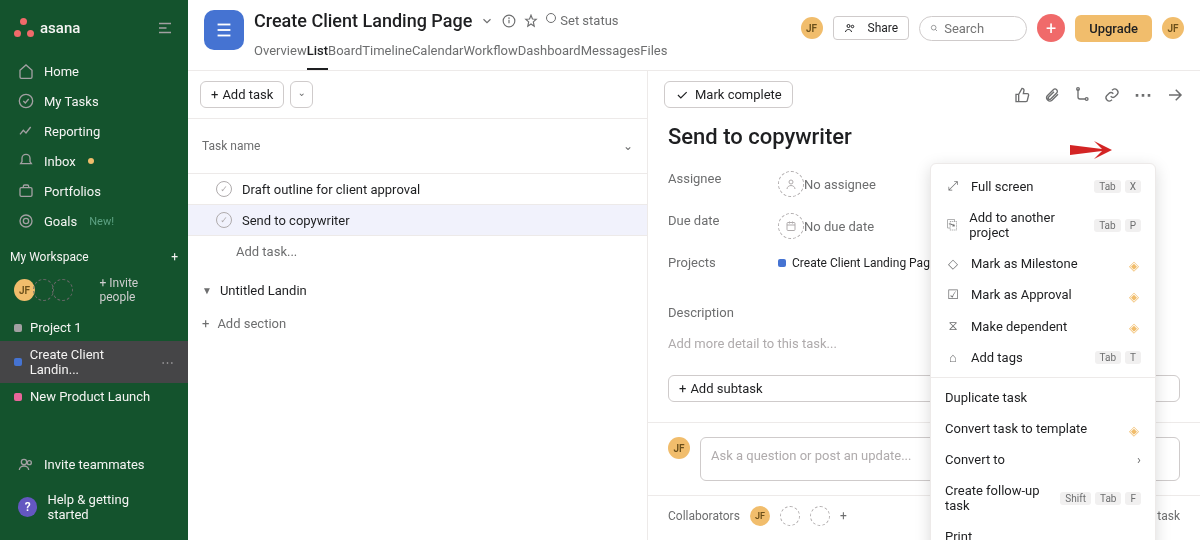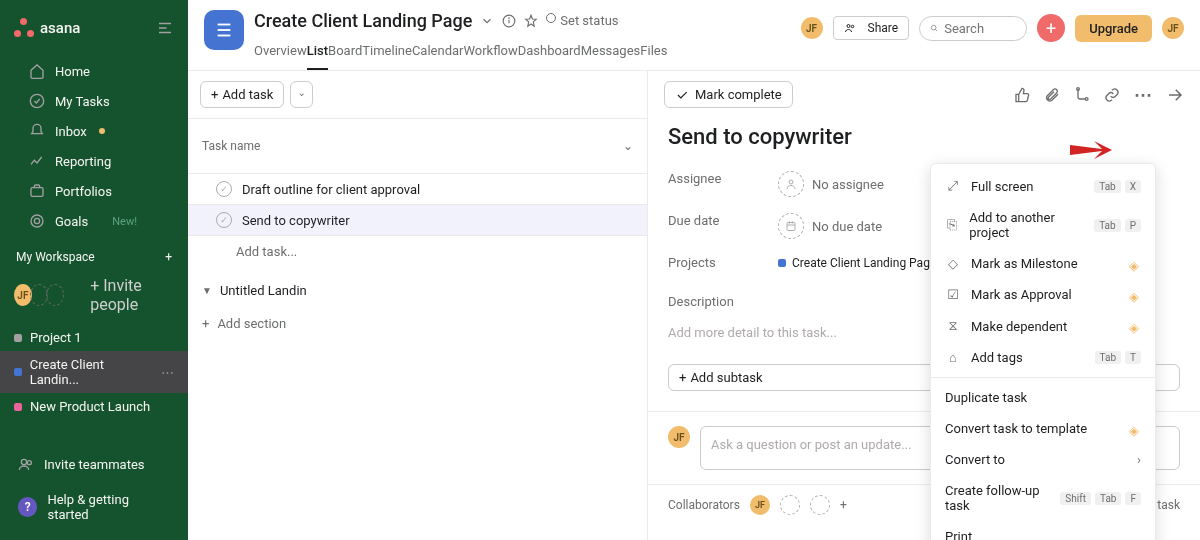--- a/index.html
+++ b/index.html
@@ -7,30 +7,30 @@
 .app{display:flex;height:540px}
 .sidebar{width:188px;background:#14532d;color:#f5f4f3;display:flex;flex-direction:column;padding-top:8px}
 .sb-top{display:flex;align-items:center;justify-content:space-between;padding:10px 14px 14px}
 .logo{display:flex;align-items:center;gap:6px;font-weight:500;font-size:15px;color:#f5f4f3}
 .logo-dots{position:relative;width:20px;height:20px}
 .logo-dots span{position:absolute;width:7px;height:7px;border-radius:50%;background:#f06a6a}
 .logo-dots span:nth-child(1){top:0;left:6px}
 .logo-dots span:nth-child(2){bottom:1px;left:0}
 .logo-dots span:nth-child(3){bottom:1px;right:0}
 .collapse{color:#a2a0a2;cursor:pointer}
-.sb-section{padding:4px 15px}
+.sb-section{padding:4px 4px}
 .sb-item{display:flex;align-items:center;gap:10px;padding:7px 14px;color:#f5f4f3;cursor:pointer;font-size:13px}
 .sb-icon{width:16px;height:16px;display:flex;align-items:center;justify-content:center;color:#a2a0a2}
-.new-badge{color:#5da283;font-size:11px;margin-left:14px}
+.new-badge{color:#5da283;font-size:11px;margin-left:2px}
 .inbox-dot{width:6px;height:6px;border-radius:50%;background:#f1bd6c;margin-left:2px}
-.sb-ws{display:flex;align-items:flex-start;justify-content:space-between;padding:10px 16px 6px;font-size:12px;color:#f5f4f3}
+.sb-ws{display:flex;align-items:flex-start;justify-content:space-between;padding:10px 10px 6px;font-size:12px;color:#f5f4f3}
 .sb-people{display:flex;align-items:center;gap:6px;padding:6px 14px 10px}
 .avatar{width:22px;height:22px;border-radius:50%;background:#f1bd6c;color:#6b4f1a;display:flex;align-items:center;justify-content:center;font-size:10px;font-weight:600}
 .avatar-empty{width:22px;height:22px;border-radius:50%;border:1px dashed #6a696a;margin-left:-8px}
-.invite-link{font-size:16px;color:#cfcecf;cursor:pointer;margin-left:20px}
+.invite-link{font-size:12px;color:#cfcecf;cursor:pointer;margin-left:20px}
 .sb-proj{display:flex;align-items:center;gap:8px;padding:6px 14px;font-size:13px;color:#f5f4f3;cursor:pointer}
 .sb-proj.active{background:#454547}
 .proj-dot{width:8px;height:8px;border-radius:2px}
 .proj-more{margin-left:auto;color:#a2a0a2}
 .sb-bottom{margin-top:auto;padding:8px 4px}
 .sb-bottom .sb-item{padding:10px 14px}
 .help-icon{width:20px;height:20px;border-radius:50%;background:#6457c1;color:#fff;display:flex;align-items:center;justify-content:center;font-size:12px;font-weight:600}
 .main{flex:1;display:flex;flex-direction:column;position:relative}
 .header{display:flex;align-items:flex-start;padding:10px 16px 0;border-bottom:1px solid #edeae9}
 .proj-icon{width:40px;height:40px;border-radius:10px;background:#4573d2;display:flex;align-items:center;justify-content:center;margin-right:10px}
@@ -64,21 +64,21 @@
 .section-row .tri{color:#6d6e6f;font-size:10px}
 .addsection-row{display:flex;align-items:center;gap:8px;padding:10px 14px;color:#6d6e6f;cursor:pointer}
 .detail-pane{flex:1;display:flex;flex-direction:column;overflow:hidden;position:relative}
 .detail-top{display:flex;align-items:center;padding:10px 16px;gap:8px}
 .mark-complete{display:flex;align-items:center;gap:6px;border:1px solid #cfcbcb;border-radius:6px;padding:5px 10px;font-size:13px;cursor:pointer;background:#fff}
 .detail-top-right{margin-left:auto;display:flex;align-items:center;gap:14px;color:#6d6e6f}
 .icn{cursor:pointer;display:flex;align-items:center}
 .detail-title{font-size:22px;font-weight:500;padding:6px 20px 14px}
 .field{display:flex;padding:8px 20px;font-size:13px}
 .field-label{width:110px;color:#6d6e6f}
-.field-val{display:flex;align-items:center;gap:8px;color:#6d6e6f}
+.field-val{display:flex;align-items:center;color:#6d6e6f}
 .dashed-circle{width:26px;height:26px;border:1.5px dashed #afabac;border-radius:50%;display:flex;align-items:center;justify-content:center;color:#afabac}
 .proj-chip{display:flex;align-items:center;gap:6px;color:#1e1f21;font-size:12px}
 .proj-chip-dot{width:8px;height:8px;border-radius:2px;background:#4573d2}
 .add-proj{font-size:12px;color:#6d6e6f;margin-top:4px;display:block;padding-left:130px}
 .desc-area{padding:8px 20px 24px;color:#afabac}
 .add-subtask{margin:0 20px 20px;display:inline-flex;align-items:center;gap:4px;border:1px solid #cfcbcb;border-radius:6px;padding:5px 10px;font-size:13px;cursor:pointer;background:#fff}
 .comment-box{border-top:1px solid #edeae9;padding:14px 20px;display:flex;gap:10px;align-items:flex-start}
 .comment-input{flex:1;border:1px solid #cfcbcb;border-radius:6px;padding:10px;color:#afabac;min-height:44px;position:relative}
 .collab-bar{border-top:1px solid #edeae9;padding:10px 20px;display:flex;align-items:center;gap:10px;font-size:12px;color:#6d6e6f}
 .collab-bar .right{margin-left:auto;display:flex;align-items:center;gap:4px;cursor:pointer}
@@ -129,33 +129,33 @@
             <svg width="16" height="16" viewBox="0 0 24 24" fill="none" stroke="currentColor" stroke-width="2">
               <circle cx="12" cy="12" r="10"></circle>
               <path d="M8 12l3 3 5-6"></path>
             </svg>
           </span>
           <span>My Tasks</span>
         </div>
       <div class="sb-item">
           <span class="sb-icon">
             <svg width="16" height="16" viewBox="0 0 24 24" fill="none" stroke="currentColor" stroke-width="2">
+              <path d="M3 17l5-6 4 4 7-9"></path>
+            </svg>
+          </span>
+          <span>Reporting</span>
+        </div>
+      <div class="sb-item">
+          <span class="sb-icon">
+            <svg width="16" height="16" viewBox="0 0 24 24" fill="none" stroke="currentColor" stroke-width="2">
               <path d="M6 8a6 6 0 1112 0v5l2 3H4l2-3z"></path>
             </svg>
           </span>
           <span>Inbox</span>
           <span class="inbox-dot"></span>
-        </div>
-      <div class="sb-item">
-          <span class="sb-icon">
-            <svg width="16" height="16" viewBox="0 0 24 24" fill="none" stroke="currentColor" stroke-width="2">
-              <path d="M3 17l5-6 4 4 7-9"></path>
-            </svg>
-          </span>
-          <span>Reporting</span>
         </div>
       <div class="sb-item">
           <span class="sb-icon">
             <svg width="16" height="16" viewBox="0 0 24 24" fill="none" stroke="currentColor" stroke-width="2">
               <rect x="3" y="7" width="18" height="13" rx="2"></rect>
               <path d="M8 7V5a2 2 0 012-2h4a2 2 0 012 2v2"></path>
             </svg>
           </span>
           <span>Portfolios</span>
         </div>
@@ -378,21 +378,21 @@
           </div>
         <div class="field">
             <span class="field-label">Projects</span>
             <span class="field-val">
               <span class="proj-chip">
                 <span class="proj-chip-dot"></span>
                 <span>Create Client Landing Page</span>
               </span>
             </span>
           </div>
-        <div class="field" style="margin-top:8px">
+        <div class="field" style="margin-top:19px">
             <span class="field-label">Description</span>
           </div>
         <div class="desc-area">Add more detail to this task...</div>
         <div class="add-subtask">+ <span>Add subtask</span></div>
         <div class="comment-box">
           <div class="avatar">JF</div>
           <div class="comment-input">Ask a question or post an update...</div>
         </div>
         <div class="collab-bar">
           <span>Collaborators</span>

